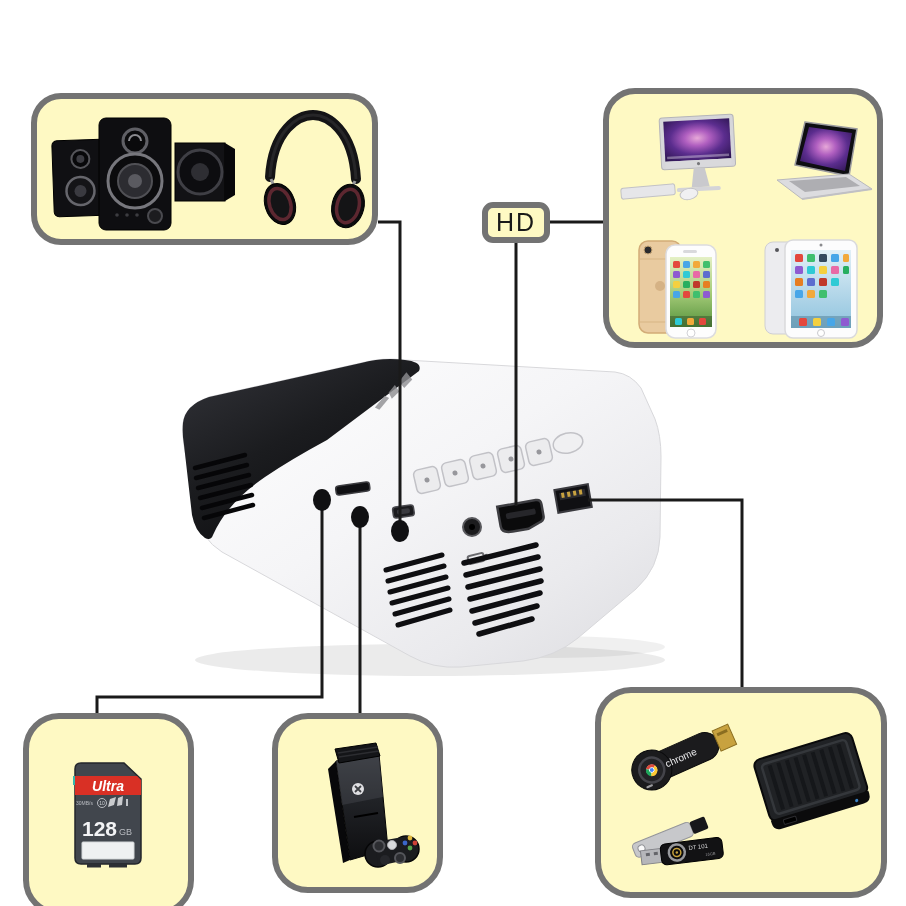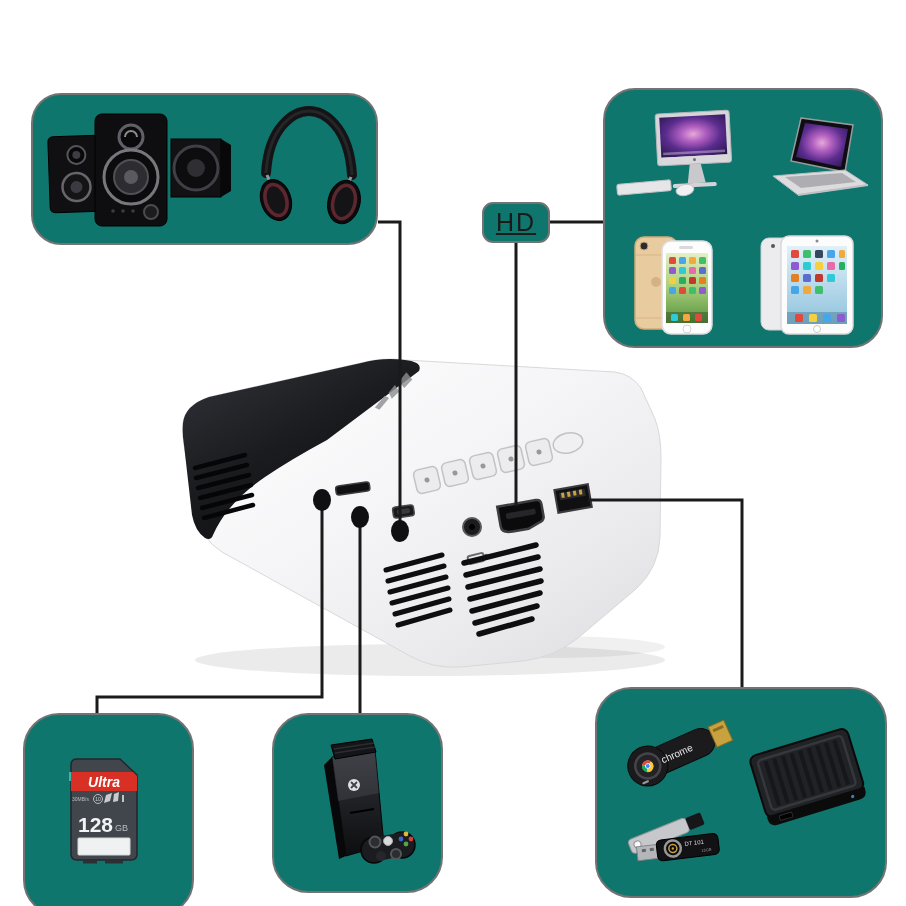--- a/index.html
+++ b/index.html
@@ -1,21 +1,21 @@
 <!DOCTYPE html>
 <html><head>
 <meta charset="utf-8">
 <style>
   html,body{margin:0;padding:0;background:#ffffff;}
   .stage{position:relative;width:906px;height:906px;background:#ffffff;overflow:hidden;
          font-family:"Liberation Sans",sans-serif;}
   .title{position:absolute;top:4px;left:491px;transform:translateX(-50%);
          font-family:"Liberation Serif",serif;font-weight:bold;font-size:46px;
          color:#a8509c;white-space:nowrap;letter-spacing:0.5px;}
-  .dbox{position:absolute;background:#0f766e;border:2px solid #737373;box-sizing:border-box;z-index:10;text-decoration:underline;}
+  .dbox{position:absolute;background:#fef9c3;border:6px solid #737373;box-sizing:border-box;z-index:10;}
   .dbox svg{position:absolute;left:0;top:0;}
   .box-audio{left:31px;top:93px;width:347px;height:152px;border-radius:30px;}
   .box-apple{left:603px;top:88px;width:280px;height:260px;border-radius:32px;}
   .box-sd{left:23px;top:713px;width:171px;height:203px;border-radius:36px;}
   .box-console{left:272px;top:713px;width:171px;height:180px;border-radius:36px;}
   .box-media{left:595px;top:687px;width:292px;height:211px;border-radius:36px;}
   .hd-badge{left:482px;top:202px;width:68px;height:41px;border-radius:11px;
             display:flex;align-items:center;justify-content:center;
             font-size:25px;letter-spacing:2px;color:#1a1a1a;z-index:12;}
   .lines{position:absolute;left:0;top:0;z-index:5;}

